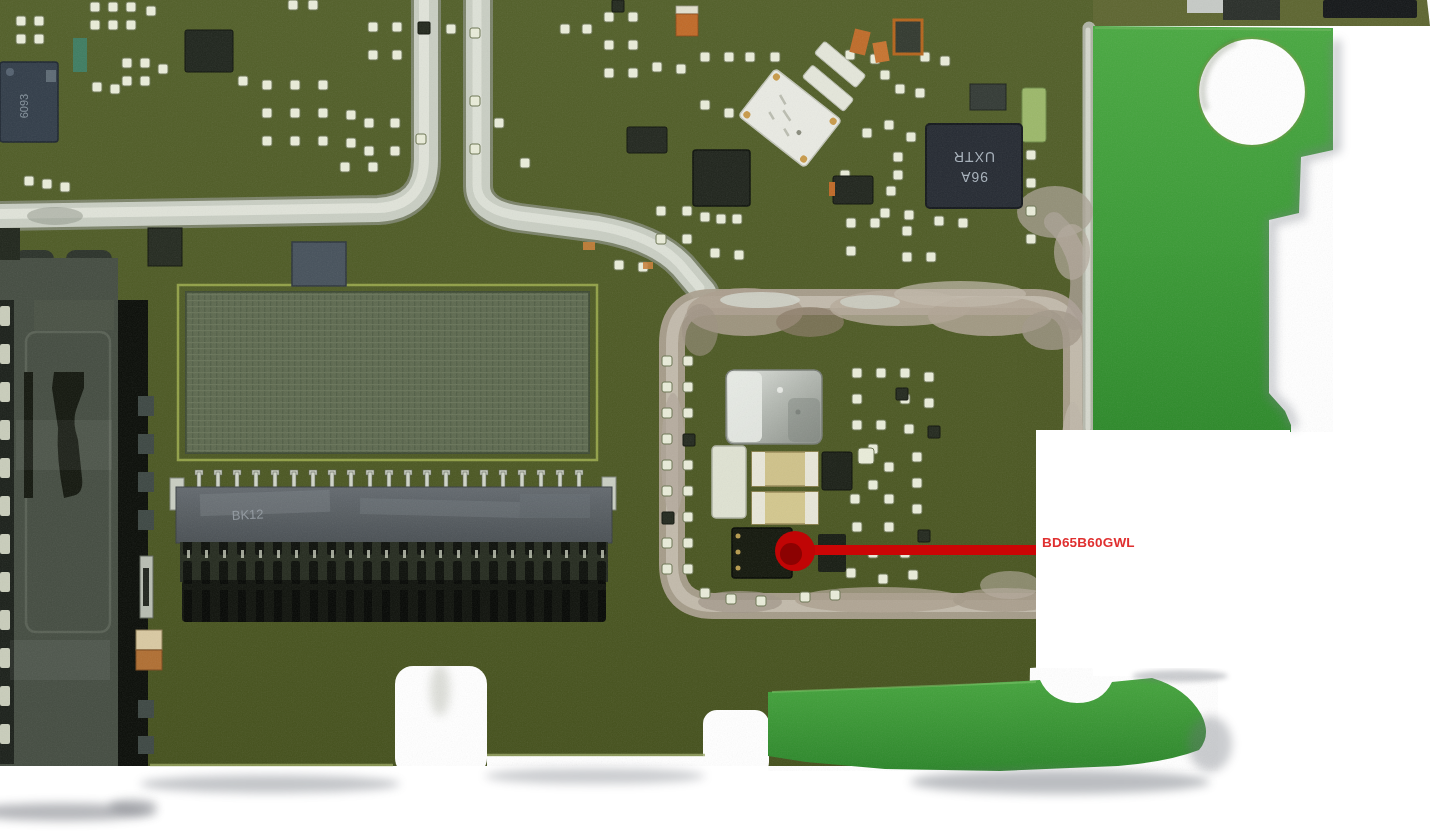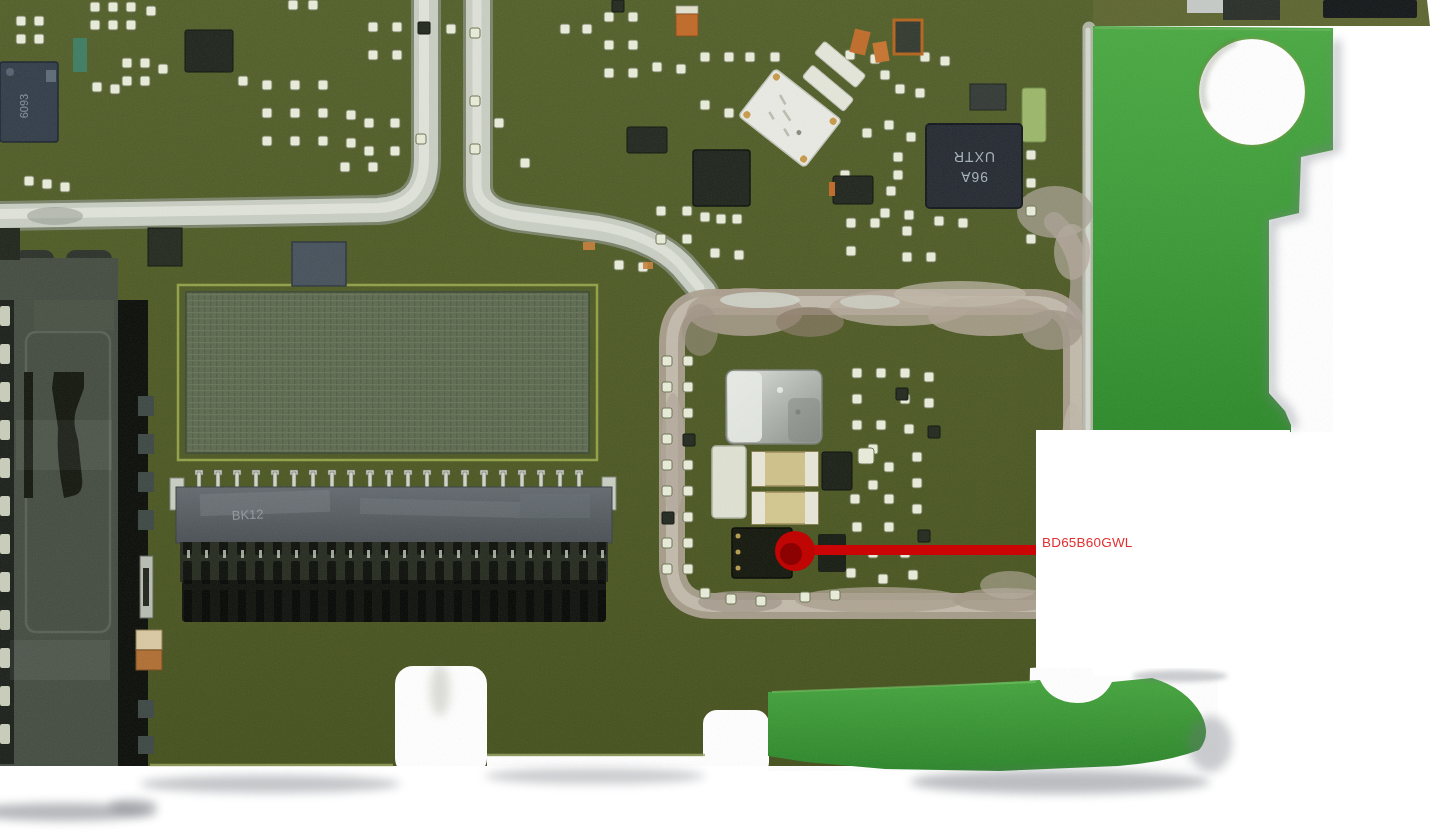--- a/index.html
+++ b/index.html
@@ -1,20 +1,20 @@
 <!DOCTYPE html>
 <html><head>
 <meta charset="utf-8">
 <style>
   html,body{margin:0;padding:0;background:#ffffff;}
   #stage{position:relative;width:1442px;height:832px;overflow:hidden;background:#ffffff;
          font-family:"Liberation Sans", sans-serif;}
   #pcb-svg{position:absolute;left:0;top:0;z-index:1;}
   .callout-box{position:absolute;left:1036px;top:430px;width:254px;height:238px;
-               background:#ffffff;z-index:3;}
+               background:#ffffff;z-index:3;font-weight:bold;}
   .callout-label{position:absolute;left:6px;top:105px;font-size:13.5px;line-height:16px;
                  color:#e03030;letter-spacing:0.2px;white-space:nowrap;}
 </style>
 </head>
 <body>
 
 <div id="stage">
 <svg id="pcb-svg" width="1442" height="832" viewBox="0 0 1442 832" xmlns="http://www.w3.org/2000/svg">
   <defs>
     <linearGradient id="oliveG" x1="0" y1="0" x2="0" y2="1">

